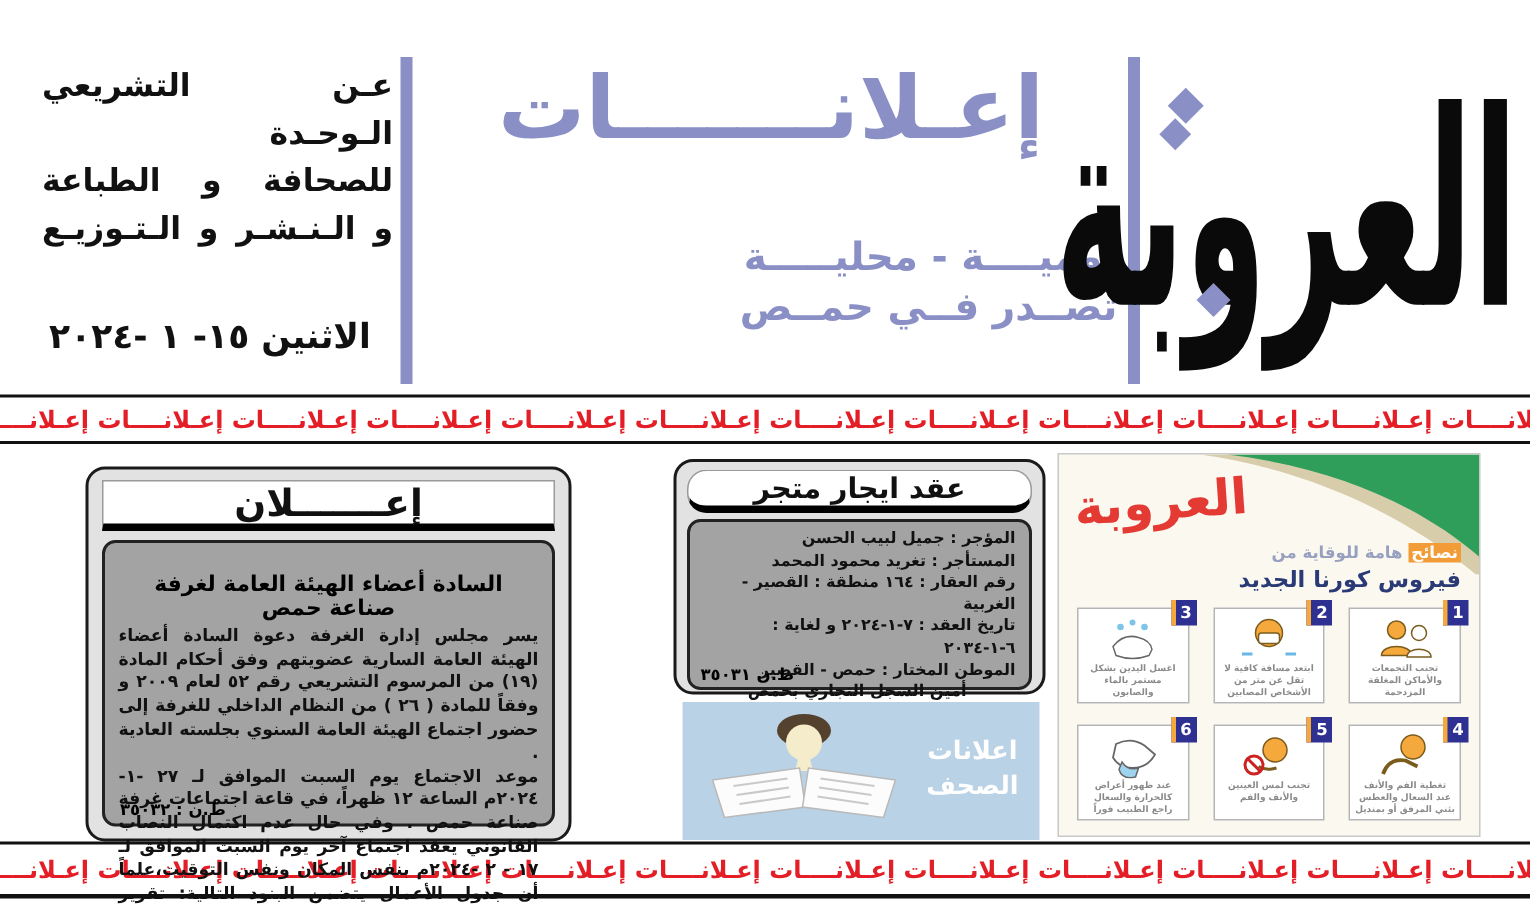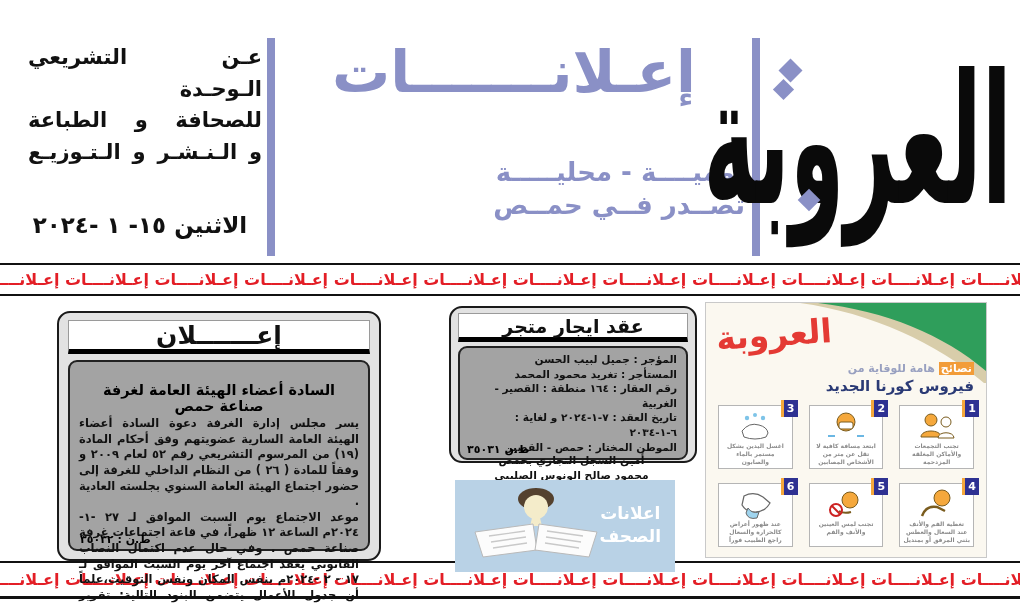--- a/index.html
+++ b/index.html
@@ -47,27 +47,27 @@
   
   .chamber { left:57px; top:311px; width:324px; height:250px; padding:7px 9px; }
   .chamber .adhead { height:34px; line-height:30px; font-size:25px; }
   .chamber .adbody { margin-top:6px; height:191px; padding:19px 9px 3px 9px; }
   .chamber-title { text-align:center; font-weight:bold; font-size:14.5px; margin:1px 0 2px; }
   .chamber-par { font-weight:bold; font-size:11.5px; line-height:1.36; text-align:justify; color:#111; }
   .chamber-sign { text-align:center; font-weight:bold; font-size:12.5px; margin-top:1px; }
   .chamber-ref { position:absolute; left:10px; bottom:3px; font-weight:bold; font-size:11px; direction:rtl; }
   
   .rental { left:449px; top:306px; width:248px; height:157px; padding:5px 7px; }
-  .rental .adhead { height:29px; line-height:25px; font-size:19px; }
+  .rental .adhead { height:29px; line-height:25px; font-size:19px;border-radius:13px; }
   .rental .adbody { margin-top:4px; height:114px; padding:4px 9px 2px 6px; }
   .rental-line { font-weight:bold; font-size:10.6px; line-height:1.38; text-align:right; color:#111; }
   .rental-center { font-weight:bold; font-size:10.8px; line-height:1.35; text-align:center; color:#111; }
   .rental-ref { position:absolute; left:7px; bottom:2px; font-weight:bold; font-size:11px; direction:rtl; }
   
-  .press { position:absolute; left:455px; top:480px; width:220px; height:92px; background:#b9d2e6; }
+  .press { position:absolute; left:455px; top:468px; width:238px; height:92px; background:#b9d2e6; }
   .press svg { position:absolute; left:6px; top:6px; }
   .press-label { position:absolute; right:14px; top:22px; direction:rtl; text-align:center;
     color:#fff; font-weight:bold; font-size:17px; line-height:1.35; }
   
   .covid { position:absolute; left:705px; top:302px; width:282px; height:256px;
     background:#fbf8f0; border:1px solid #c9c9c9; }
   .covid .ribbon { position:absolute; top:0; right:0; }
   .covid-brand { position:absolute; top:12px; left:10px; color:#e43a34; font-weight:bold;
     font-size:33px; transform:rotate(-4deg); letter-spacing:-1px; }
   .covid-intro { position:absolute; top:59px; right:12px; direction:rtl; font-weight:bold;

